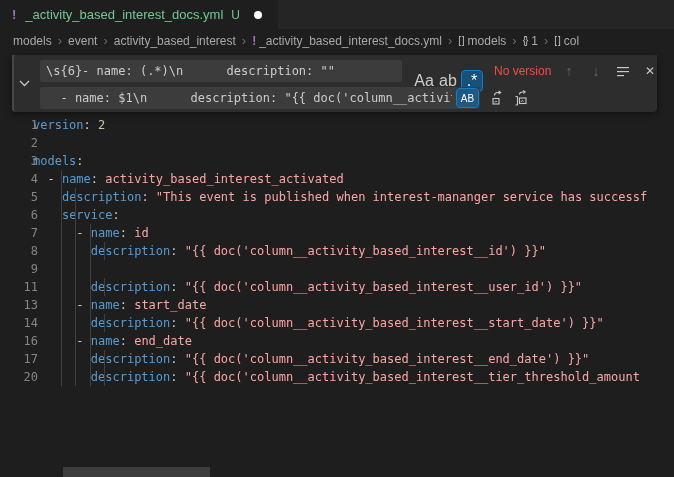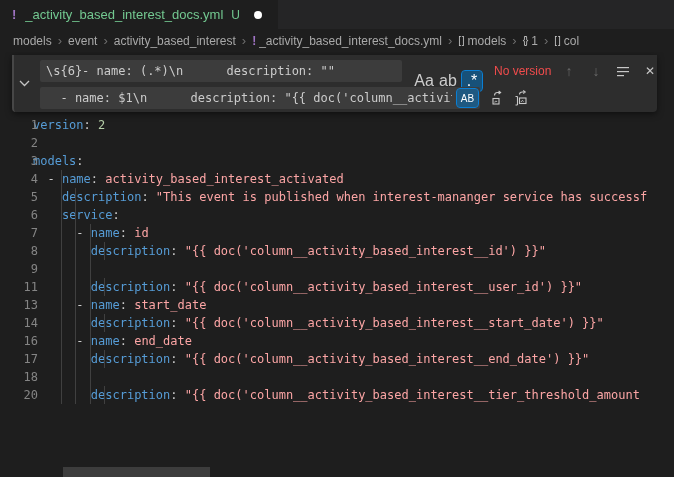--- a/index.html
+++ b/index.html
@@ -180,18 +180,17 @@
       <div class="line"><span class="ln">5</span><span class="guide" style="left: 61px;"></span><span class="guide" style="left: 75.45px;"></span><span class="ltext"><span class="tk-p">    </span><span class="tk-k">description</span><span class="tk-p">:</span><span class="tk-s"> "This event is published when interest-mananger service has successf</span></span></div>
       <div class="line"><span class="ln">6</span><span class="guide" style="left: 61px;"></span><span class="guide" style="left: 75.45px;"></span><span class="ltext"><span class="tk-p">    </span><span class="tk-k">service</span><span class="tk-p">:</span></span></div>
       <div class="line"><span class="ln">7</span><span class="guide" style="left: 61px;"></span><span class="guide" style="left: 75.45px;"></span><span class="guide" style="left: 89.9px;"></span><span class="ltext"><span class="tk-p">      - </span><span class="tk-k">name</span><span class="tk-p">:</span><span class="tk-s"> id</span></span></div>
       <div class="line"><span class="ln">8</span><span class="guide" style="left: 61px;"></span><span class="guide" style="left: 75.45px;"></span><span class="guide" style="left: 89.9px;"></span><span class="guide" style="left: 104.35px;"></span><span class="ltext"><span class="tk-p">        </span><span class="tk-k">description</span><span class="tk-p">:</span><span class="tk-s"> "{{ doc('column__activity_based_interest__id') }}"</span></span></div>
       <div class="line"><span class="ln">9</span><span class="guide" style="left: 61px;"></span><span class="guide" style="left: 75.45px;"></span><span class="guide" style="left: 89.9px;"></span><span class="ltext"></span></div>
       <div class="line"><span class="ln">11</span><span class="guide" style="left: 61px;"></span><span class="guide" style="left: 75.45px;"></span><span class="guide" style="left: 89.9px;"></span><span class="guide" style="left: 104.35px;"></span><span class="ltext"><span class="tk-p">        </span><span class="tk-k">description</span><span class="tk-p">:</span><span class="tk-s"> "{{ doc('column__activity_based_interest__user_id') }}"</span></span></div>
       <div class="line"><span class="ln">13</span><span class="guide" style="left: 61px;"></span><span class="guide" style="left: 75.45px;"></span><span class="guide" style="left: 89.9px;"></span><span class="ltext"><span class="tk-p">      - </span><span class="tk-k">name</span><span class="tk-p">:</span><span class="tk-s"> start_date</span></span></div>
       <div class="line"><span class="ln">14</span><span class="guide" style="left: 61px;"></span><span class="guide" style="left: 75.45px;"></span><span class="guide" style="left: 89.9px;"></span><span class="guide" style="left: 104.35px;"></span><span class="ltext"><span class="tk-p">        </span><span class="tk-k">description</span><span class="tk-p">:</span><span class="tk-s"> "{{ doc('column__activity_based_interest__start_date') }}"</span></span></div>
       <div class="line"><span class="ln">16</span><span class="guide" style="left: 61px;"></span><span class="guide" style="left: 75.45px;"></span><span class="guide" style="left: 89.9px;"></span><span class="ltext"><span class="tk-p">      - </span><span class="tk-k">name</span><span class="tk-p">:</span><span class="tk-s"> end_date</span></span></div>
       <div class="line"><span class="ln">17</span><span class="guide" style="left: 61px;"></span><span class="guide" style="left: 75.45px;"></span><span class="guide" style="left: 89.9px;"></span><span class="guide" style="left: 104.35px;"></span><span class="ltext"><span class="tk-p">        </span><span class="tk-k">description</span><span class="tk-p">:</span><span class="tk-s"> "{{ doc('column__activity_based_interest__end_date') }}"</span></span></div>
-      <div class="line"><span class="ln">18</span><span class="guide" style="left: 61px;"></span><span class="guide" style="left: 75.45px;"></span><span class="guide" style="left: 89.9px;"></span><span class="ltext"></span></div>
       <div class="line"><span class="ln">20</span><span class="guide" style="left: 61px;"></span><span class="guide" style="left: 75.45px;"></span><span class="guide" style="left: 89.9px;"></span><span class="guide" style="left: 104.35px;"></span><span class="ltext"><span class="tk-p">        </span><span class="tk-k">description</span><span class="tk-p">:</span><span class="tk-s"> "{{ doc('column__activity_based_interest__tier_threshold_amount</span></span></div>
     </div>
 
   <div class="hscroll"></div>
 </div>
 
 </body></html>

